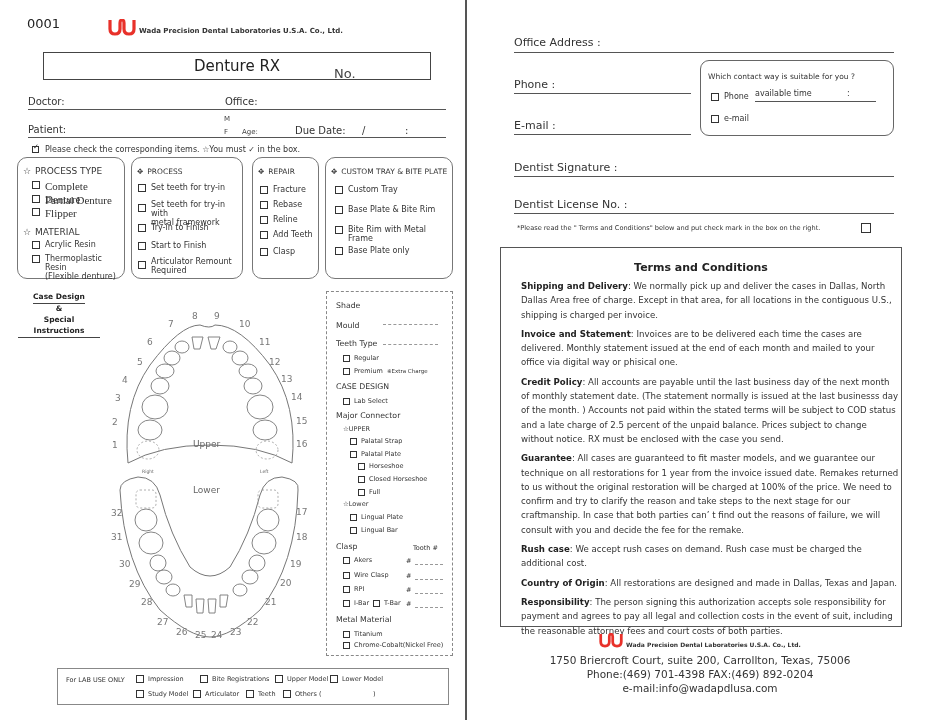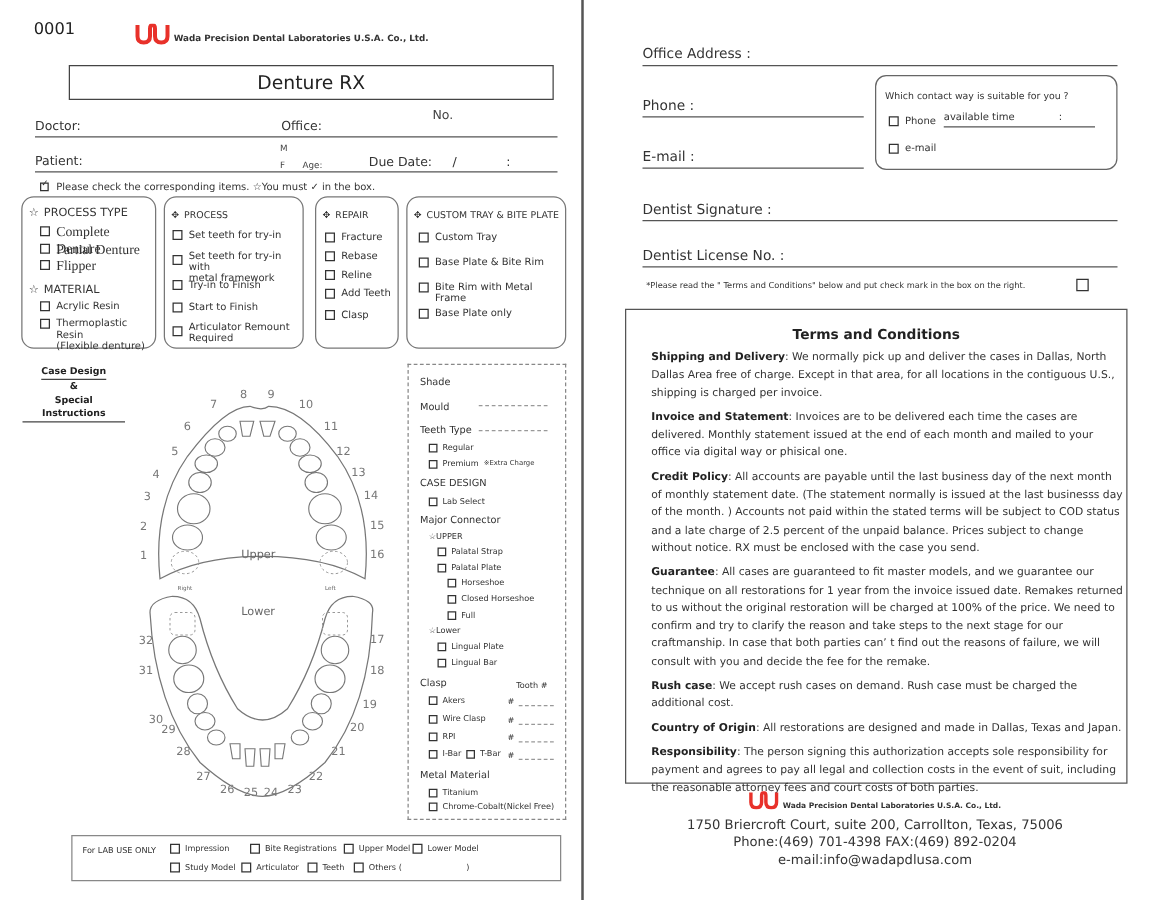--- a/index.html
+++ b/index.html
@@ -7,23 +7,23 @@
          font-family: "DejaVu Sans", sans-serif; color: #333; }
   .abs { position: absolute; }
   .cb { display: inline-block; width: 8px; height: 8px; border: 1.3px solid #333; background: #fff; vertical-align: middle; flex-shrink: 0; }
   .cb.sm { width: 7px; height: 7px; border-width: 1.2px; }
   .divider { left: 465px; top: 0; width: 2px; height: 720px; background: #555; }
 
   
   .serial { left: 27px; top: 16px; font-size: 13px; color: #222; }
   .logo { left: 108px; top: 19px; display: flex; align-items: flex-end; gap: 3px; }
   .logo-text { font-size: 7px; font-weight: bold; color: #333; margin-bottom: 1px; }
-  .title-box { left: 55px; top: 52px; width: 388px; height: 28px; border: 1.5px solid #444; }
+  .title-box { left: 43px; top: 52px; width: 388px; height: 28px; border: 1.5px solid #444; }
   .title-box .t { position: absolute; left: 0; width: 100%; top: 4px; text-align: center; font-size: 15px; color: #222; }
-  .title-box .no { position: absolute; left: 290px; top: 13px; font-size: 10px; color: #444; margin-top: 21px; }
+  .title-box .no { position: absolute; left: 290px; top: 13px; font-size: 13px; color: #444; }
   .line-field { border-bottom: 1.3px solid #555; }
   .lbl { font-size: 10px; color: #333; }
   .note { left: 32px; top: 145px; font-size: 8px; color: #333; display: flex; align-items: center; gap: 6px; }
 
   .panel { border: 1.2px solid #777; border-radius: 10px; background: #fff; }
   .panel-head { font-size: 7.5px; color: #333; display: flex; align-items: center; gap: 4px; }
   .panel-head.big { font-size: 9px; }
   .item { font-size: 8px; color: #333; display: flex; align-items: flex-start; gap: 5px; line-height: 1.15; }
   .item.big { font-size: 11px; font-family: Liberation Serif, serif; }
   .item .cb { margin-top: 1px; }
@@ -278,21 +278,21 @@
   <div class="abs" style="left:180px;top:273px;font-size:9px;color:#777;">20</div>
   <div class="abs" style="left:165px;top:292px;font-size:9px;color:#777;">21</div>
   <div class="abs" style="left:147px;top:312px;font-size:9px;color:#777;">22</div>
   <div class="abs" style="left:130px;top:322px;font-size:9px;color:#777;">23</div>
   <div class="abs" style="left:111px;top:325px;font-size:9px;color:#777;">24</div>
   <div class="abs" style="left:95px;top:325px;font-size:9px;color:#777;">25</div>
   <div class="abs" style="left:76px;top:322px;font-size:9px;color:#777;">26</div>
   <div class="abs" style="left:57px;top:312px;font-size:9px;color:#777;">27</div>
   <div class="abs" style="left:41px;top:292px;font-size:9px;color:#777;">28</div>
   <div class="abs" style="left:29px;top:274px;font-size:9px;color:#777;">29</div>
-  <div class="abs" style="left:19px;top:254px;font-size:9px;color:#777;margin-top:12px;">30</div>
+  <div class="abs" style="left:19px;top:254px;font-size:9px;color:#777;">30</div>
   <div class="abs" style="left:11px;top:227px;font-size:9px;color:#777;">31</div>
   <div class="abs" style="left:11px;top:203px;font-size:9px;color:#777;">32</div>
 </div>
 
 <div class="abs spec">
   <div class="row" style="left:9px;top:9px;">
       <span>Shade</span>
     </div>
   <div class="abs" style="left:56px;top:18px;width:55px;"><span class="dots" style="width:55px;"></span></div>
   <div class="row" style="left:9px;top:29px;">

